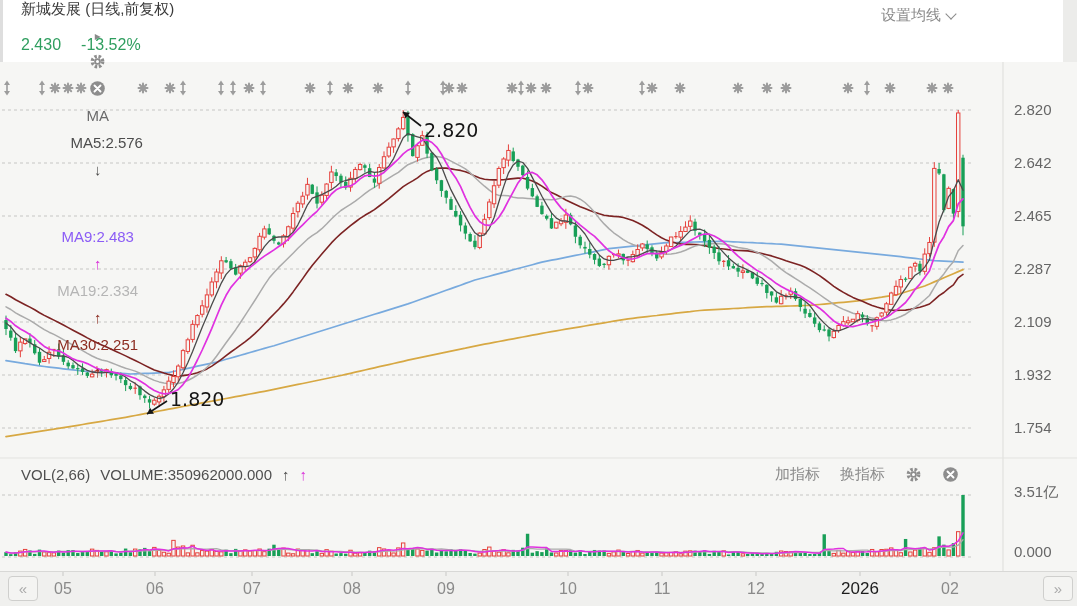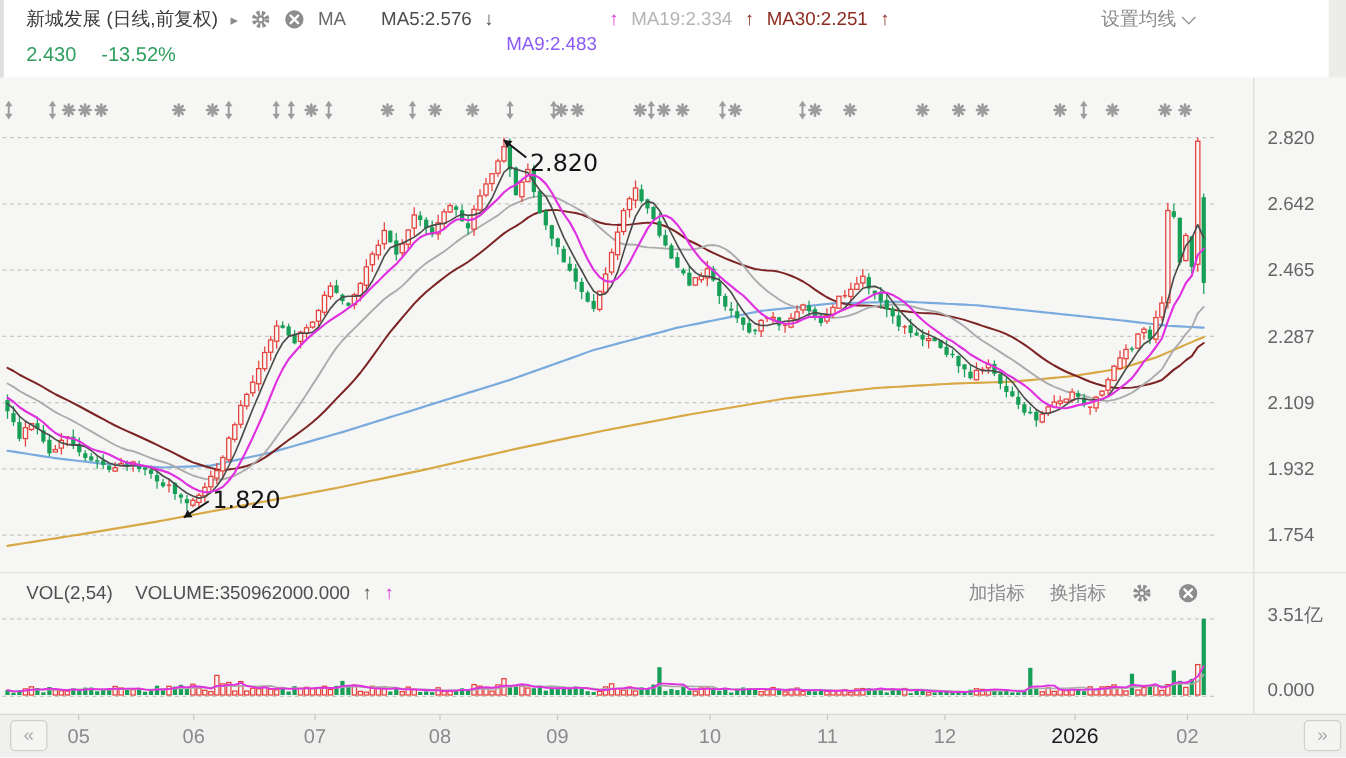--- a/index.html
+++ b/index.html
@@ -3,21 +3,21 @@
 <meta charset="utf-8">
 <style>
   html,body{margin:0;padding:0;background:#fff;}
   body{font-family:"Liberation Sans","DejaVu Sans",sans-serif;}
   .app{position:relative;width:1077px;height:606px;overflow:hidden;background:#fff;-webkit-font-smoothing:antialiased;}
   .pane-bg{position:absolute;left:0;top:62px;width:1077px;height:509px;background:#f6f6f4;}
   .left-strip{position:absolute;left:0;top:0;width:3px;height:62px;background:#dedede;}
   .tr-strip{position:absolute;right:0;top:0;width:14px;height:62px;background:#ececea;}
   .axis-strip{position:absolute;left:0;top:571px;width:1077px;height:35px;background:#f0f0ee;border-top:1px solid #d8d8d6;box-sizing:border-box;}
   #chart-svg{position:absolute;left:0;top:0;}
-  .r1{position:absolute;top:0;left:0;height:31px;display:flex;align-items:center;padding-left:21px;gap:10px;font-size:15px;color:#333;white-space:nowrap;}
+  .r1{position:absolute;top:0;left:0;height:31px;display:flex;align-items:center;padding-left:21px;gap:10px;font-size:15px;color:#333;white-space:nowrap;flex-direction:column;}
   .r2{position:absolute;top:31px;left:0;height:28px;display:flex;align-items:center;padding-left:21px;gap:20px;font-size:16px;}
   .settings{position:absolute;top:0;height:31px;right:122px;display:flex;align-items:center;gap:6px;font-size:15px;color:#8a8a8a;cursor:pointer;font-family:Liberation Mono, monospace;}
   .chev{display:inline-block;width:7px;height:7px;border-right:1.5px solid #8a8a8a;border-bottom:1.5px solid #8a8a8a;transform:rotate(45deg);margin-top:-4px;}
   .rangebox{position:absolute;top:31px;height:26px;right:118px;display:flex;align-items:center;gap:6px;font-size:16px;color:#757575;}
   .rangebox .rng{text-decoration:underline;cursor:pointer;}
   .volhdr{position:absolute;top:461px;left:0;height:26px;display:flex;align-items:center;padding-left:21px;gap:10px;font-size:15px;color:#4f4f4f;white-space:nowrap;}
   .volhdr-r{position:absolute;top:461px;height:26px;right:118px;display:flex;align-items:center;gap:20px;font-size:15px;color:#8a8a8a;}
   .icon-btn{display:inline-flex;align-items:center;justify-content:center;cursor:pointer;line-height:0;}
   .navbtn{position:absolute;top:576px;width:30px;height:25px;border:1px solid #cfcfcd;border-radius:4px;background:#f4f4f2;color:#aaa;font-size:15px;display:flex;align-items:center;justify-content:center;cursor:pointer;box-sizing:border-box;}
   .navbtn.l{left:8px;} .navbtn.r{right:4px;}
@@ -857,22 +857,22 @@
     <span>设置均线</span>
     <span class="chev"></span>
   </div>
 
   <div class="r2">
     <span style="color: rgb(47, 158, 95);">2.430</span>
     <span style="color: rgb(47, 158, 95);">-13.52%</span>
   </div>
 
   <div class="volhdr">
-    <span>VOL(2,54)</span>
-    <span style="color: rgb(79, 79, 79); margin-left: 8px;">VOLUME:350962000.000</span>
+    <span>VOL(2,66)</span>
+    <span style="color: rgb(79, 79, 79);">VOLUME:350962000.000</span>
     <span style="color: rgb(79, 79, 79);">↑</span>
     <span style="color: rgb(217, 47, 217);">↑</span>
   </div>
   <div class="volhdr-r">
     <span style="cursor:pointer;">加指标</span>
     <span style="cursor:pointer;">换指标</span>
     <span class="icon-btn">
       <svg width="17" height="17" viewBox="-8.5 -8.5 17 17">
           <circle r="5.1" fill="none" stroke="#8d8d8d" stroke-width="3.6" stroke-dasharray="2.35 1.72"></circle>
           <circle r="3.3" fill="#8d8d8d"></circle>

